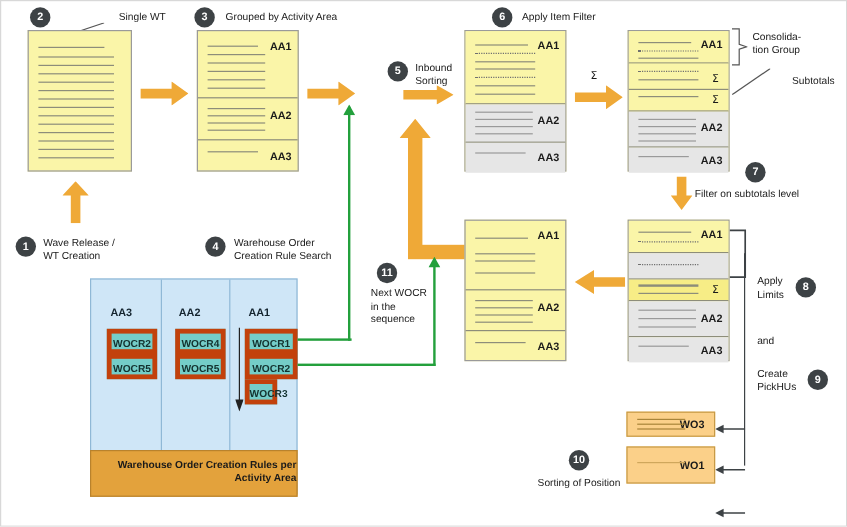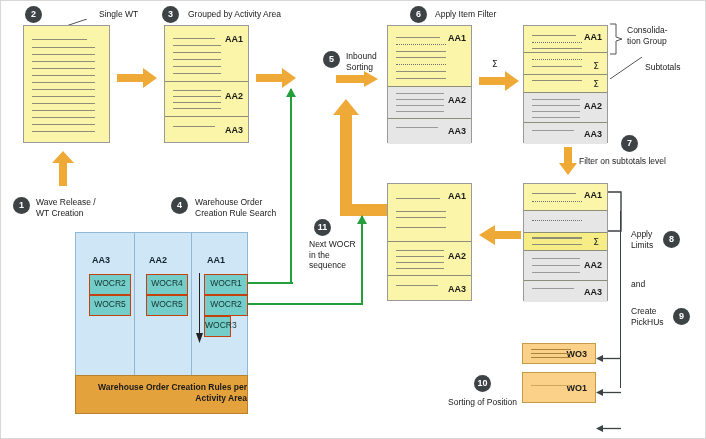--- a/index.html
+++ b/index.html
@@ -23,22 +23,22 @@
   .ln{position:absolute;left:8px;height:0;border-top:1px solid #8d8d7a;}
   .ln.d{border-top:1px dotted #6f6f6f;}
   .ln.g{border-top:1px solid #9a9a9a;}
 
   
   .oar{background:#efa937;}
 
   
   .wocrpanel{background:#cfe6f7;border:1px solid #8fb8d6;}
   .wocrcol{position:absolute;top:0;bottom:0;border-right:1px solid #8fb8d6;}
-  .wocrbox{background:#74cdc8;border:1px solid #c2410c;font-size:8.5px;color:#13322f;
-           text-align:center;line-height:17px;font-weight:normal;}
+  .wocrbox{background:#74cdc8;border:4px solid #c2410c;font-size:8.5px;color:#13322f;
+           text-align:center;line-height:17px;font-weight:bold;}
   .aahead{font-size:9px;font-weight:bold;color:#13232e;}
   .wofooter{background:#e3a23c;border:1px solid #b9822c;color:#1a1a1a;font-size:8.5px;
             font-weight:bold;text-align:right;line-height:11px;padding-top:6px;}
 
   
   .wobox{background:#fbd089;border:1px solid #c79a46;}
   .wolabel{position:absolute;right:8px;font-size:9px;font-weight:bold;color:#1a1a1a;}
 
   
   .gl{background:#23a03c;}
@@ -209,21 +209,21 @@
     </svg>
   </div>
   <div class="abs callout" style="left:626px;top:24px;">Consolida-
 tion Group</div>
 
   <div class="abs" style="left:609px;top:56px;width:32px;height:22px;">
     <svg width="32" height="22">
         <line x1="0" y1="22" x2="32" y2="0" stroke="#555" stroke-width="1"></line>
       </svg>
   </div>
-  <div class="abs callout" style="left:644px;top:61px;">Subtotals</div>
+  <div class="abs callout" style="left:659px;top:61px;">Subtotals</div>
 
   <div class="abs badge" style="left:620px;top:134px;">7</div>
   <div class="abs" style="left:558px;top:146px;width:18px;height:28px;">
     <svg width="18" height="28">
       <polygon points="5,0 13,0 13,16 18,16 9,28 0,16 5,16" fill="#efa937"></polygon>
     </svg>
   </div>
   <div class="abs steptxt" style="left:578px;top:155px;">Filter on subtotals level</div>
 
   <div class="abs docbox" style="left:522px;top:182px;width:85px;height:118px;">

